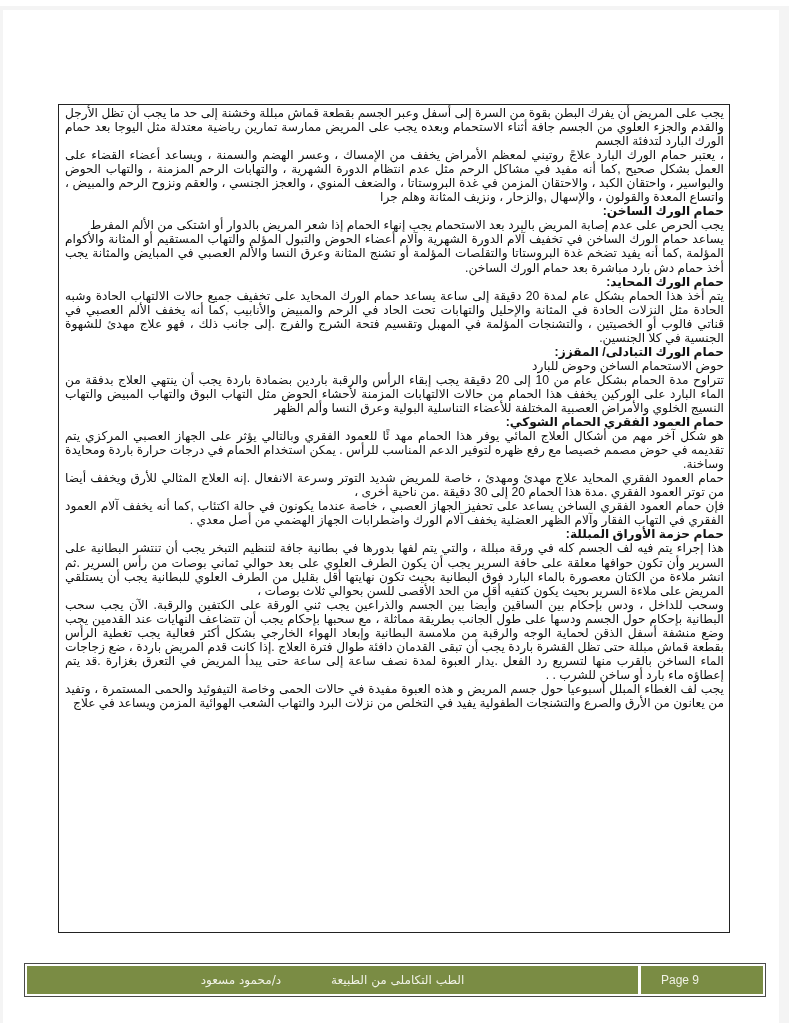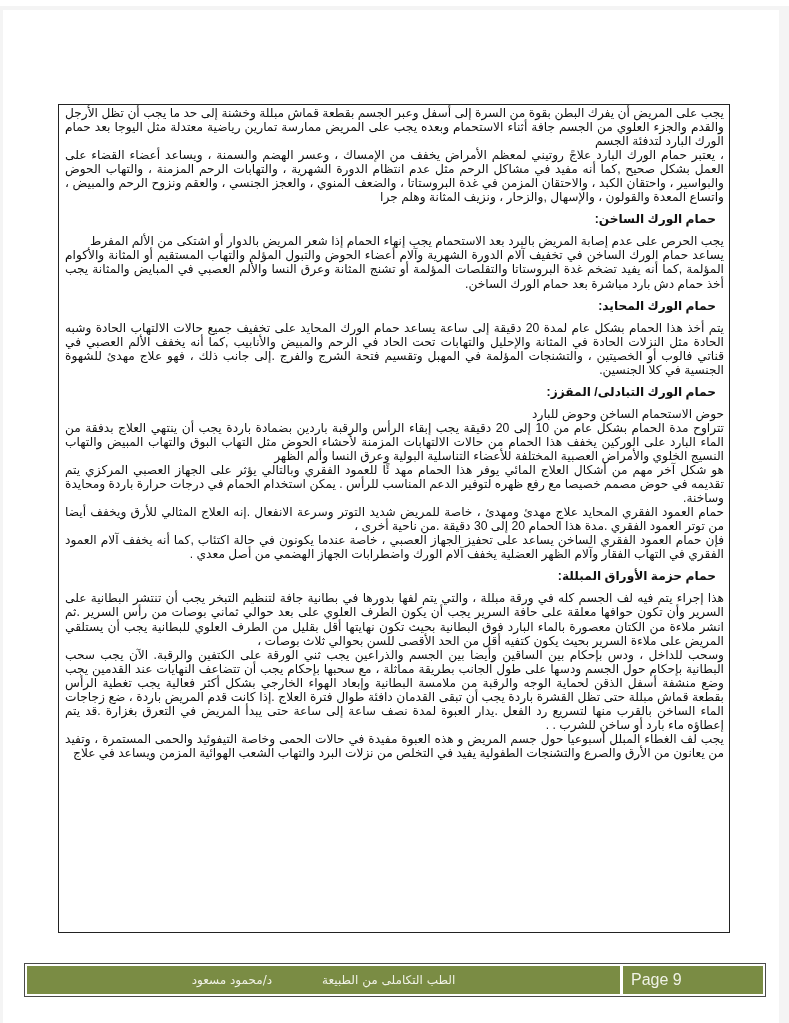--- a/index.html
+++ b/index.html
@@ -24,40 +24,40 @@
       padding: 1px 5px 0 6px;
       direction: rtl;
       text-align: justify;
       font-size: 12.2px;
       line-height: 14.05px;
       color: #111;
       overflow: hidden;
     }
     .text-box p { margin: 0; }
     .text-box h3 {
-      margin: 8px; font-size: 12.2px; font-weight: bold; line-height: 14.05px;
+      margin: 0; font-size: 12.2px; font-weight: bold; line-height: 14.05px;
     }
     .footer {
       position: absolute; left: 24px; top: 963px; width: 742px; height: 34px;
       border: 1px solid #4a4a4a; box-sizing: border-box;
       background: #ffffff;
       padding: 2px;
       display: flex; flex-direction: row; gap: 3px;
     }
     .footer-title {
       flex: 1; background: #7a8c44; color: #f0f2e6;
       display: flex; align-items: center; justify-content: center;
       direction: rtl; font-size: 12px; letter-spacing: 2.5px;
       font-family: "DejaVu Sans", sans-serif;
     }
     .footer-title .sep { display: inline-block; width: 50px; }
     .footer-page {
-      width: 140px; background: #7a8c44; color: #f0f2e6;
-      display: flex; align-items: center; padding-left: 8px;
-      font-size: 16px; box-sizing: border-box;
+      width: 122px; background: #7a8c44; color: #f0f2e6;
+      display: flex; align-items: center; padding-left: 20px;
+      font-size: 12px; box-sizing: border-box;
       font-family: "Liberation Sans", sans-serif;
     }
   </style>
 </head>
 <body>
 
 <div class="top-band"></div>
 
 <div class="page">
 </div>
@@ -66,20 +66,21 @@
     <p>يجب على المريض أن يفرك البطن بقوة من السرة إلى أسفل وعبر الجسم بقطعة قماش مبللة وخشنة إلى حد ما يجب أن تظل الأرجل والقدم والجزء العلوي من الجسم جافة أثناء الاستحمام وبعده يجب على المريض ممارسة تمارين رياضية معتدلة مثل اليوجا بعد حمام الورك البارد لتدفئة الجسم</p>
     <p>، يعتبر حمام الورك البارد علاجً روتيني لمعظم الأمراض يخفف من الإمساك ، وعسر الهضم والسمنة ، ويساعد أعضاء القضاء على العمل بشكل صحيح ,كما أنه مفيد في مشاكل الرحم مثل عدم انتظام الدورة الشهرية ، والتهابات الرحم المزمنة ، والتهاب الحوض والبواسير ، واحتقان الكبد ، والاحتقان المزمن في غدة البروستاتا ، والضعف المنوي ، والعجز الجنسي ، والعقم ونزوح الرحم والمبيض ، واتساع المعدة والقولون ، والإسهال ,والزحار ، ونزيف المثانة وهلم جرا</p>
     <h3>حمام الورك الساخن:</h3>
     <p>يجب الحرص على عدم إصابة المريض بالبرد بعد الاستحمام يجب إنهاء الحمام إذا شعر المريض بالدوار أو اشتكى من الألم المفرط</p>
     <p>يساعد حمام الورك الساخن في تخفيف آلام الدورة الشهرية وآلام أعضاء الحوض والتبول المؤلم والتهاب المستقيم أو المثانة والأكوام المؤلمة ,كما أنه يفيد تضخم غدة البروستاتا والتقلصات المؤلمة أو تشنج المثانة وعرق النسا والألم العصبي في المبايض والمثانة يجب أخذ حمام دش بارد مباشرة بعد حمام الورك الساخن.</p>
     <h3>حمام الورك المحايد:</h3>
     <p>يتم أخذ هذا الحمام بشكل عام لمدة 20 دقيقة إلى ساعة يساعد حمام الورك المحايد على تخفيف جميع حالات الالتهاب الحادة وشبه الحادة مثل النزلات الحادة في المثانة والإحليل والتهابات تحت الحاد في الرحم والمبيض والأنابيب ,كما أنه يخفف الألم العصبي في قناتي فالوب أو الخصيتين ، والتشنجات المؤلمة في المهبل وتقسيم فتحة الشرج والفرج .إلى جانب ذلك ، فهو علاج مهدئ للشهوة الجنسية في كلا الجنسين.</p>
     <h3>حمام الورك التبادلى/ المقزز:</h3>
     <p> حوض الاستحمام الساخن وحوض للبارد</p>
     <p>تتراوح مدة الحمام بشكل عام من 10 إلى 20 دقيقة يجب إبقاء الرأس والرقبة باردين بضمادة باردة يجب أن ينتهي العلاج بدفقة من الماء البارد على الوركين يخفف هذا الحمام من حالات الالتهابات المزمنة لأحشاء الحوض مثل التهاب البوق والتهاب المبيض والتهاب النسيج الخلوي والأمراض العصبية المختلفة للأعضاء التناسلية البولية وعرق النسا وألم الظهر</p>
+    <h3>حمام العمود الفقري الحمام الشوكي:</h3>
     <p> هو شكل آخر مهم من أشكال العلاج المائي يوفر هذا الحمام مهد ئًا للعمود الفقري وبالتالي يؤثر على الجهاز العصبي المركزي يتم تقديمه في حوض مصمم خصيصا مع رفع ظهره لتوفير الدعم المناسب للرأس . يمكن استخدام الحمام في درجات حرارة باردة ومحايدة وساخنة.</p>
     <p> حمام العمود الفقري المحايد علاج مهدئ ومهدئ ، خاصة للمريض شديد التوتر وسرعة الانفعال .إنه العلاج المثالي للأرق ويخفف أيضا من توتر العمود الفقري .مدة هذا الحمام 20 إلى 30 دقيقة .من ناحية أخرى ،</p>
     <p> فإن حمام العمود الفقري الساخن يساعد على تحفيز الجهاز العصبي ، خاصة عندما يكونون في حالة اكتئاب ,كما أنه يخفف آلام العمود الفقري في التهاب الفقار وآلام الظهر العضلية يخفف آلام الورك واضطرابات الجهاز الهضمي من أصل معدي .</p>
     <h3>حمام حزمة الأوراق المبللة:</h3>
     <p> هذا إجراء يتم فيه لف الجسم كله في ورقة مبللة ، والتي يتم لفها بدورها في بطانية جافة لتنظيم التبخر يجب أن تنتشر البطانية على السرير وأن تكون حوافها معلقة على حافة السرير يجب أن يكون الطرف العلوي على بعد حوالي ثماني بوصات من رأس السرير .ثم انشر ملاءة من الكتان معصورة بالماء البارد فوق البطانية بحيث تكون نهايتها أقل بقليل من الطرف العلوي للبطانية يجب أن يستلقي المريض على ملاءة السرير بحيث يكون كتفيه أقل من الحد الأقصى للسن بحوالي ثلاث بوصات ،</p>
     <p>وسحب للداخل ، ودس بإحكام بين الساقين وأيضا بين الجسم والذراعين يجب ثني الورقة على الكتفين والرقبة. الآن يجب سحب البطانية بإحكام حول الجسم ودسها على طول الجانب بطريقة مماثلة ، مع سحبها بإحكام يجب أن تتضاعف النهايات عند القدمين يجب وضع منشفة أسفل الذقن لحماية الوجه والرقبة من ملامسة البطانية وإبعاد الهواء الخارجي بشكل أكثر فعالية يجب تغطية الرأس بقطعة قماش مبللة حتى تظل القشرة باردة يجب أن تبقى القدمان دافئة طوال فترة العلاج .إذا كانت قدم المريض باردة ، ضع زجاجات الماء الساخن بالقرب منها لتسريع رد الفعل .يدار العبوة لمدة نصف ساعة إلى ساعة حتى يبدأ المريض في التعرق بغزارة .قد يتم إعطاؤه ماء بارد أو ساخن للشرب . .</p>
     <p>يجب لف الغطاء المبلل أسبوعيا حول جسم المريض و هذه العبوة مفيدة في حالات الحمى وخاصة التيفوئيد والحمى المستمرة ، وتفيد من يعانون من الأرق والصرع والتشنجات الطفولية يفيد في التخلص من نزلات البرد والتهاب الشعب الهوائية المزمن ويساعد في علاج</p>
   </div>
 
 <div class="footer">

